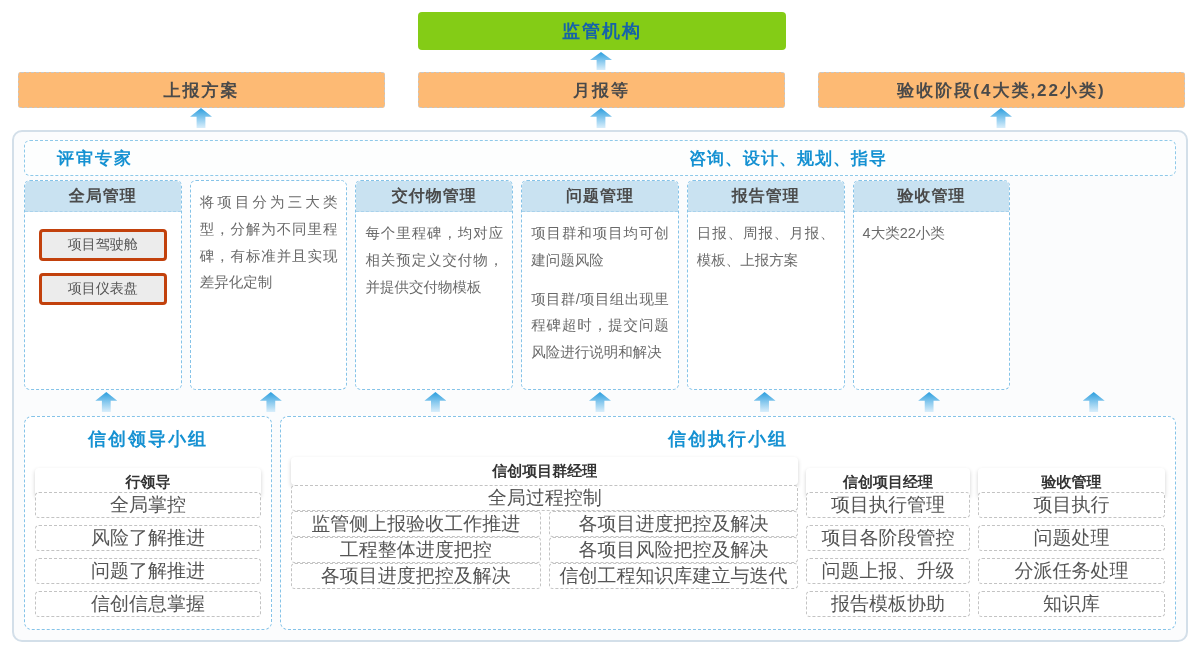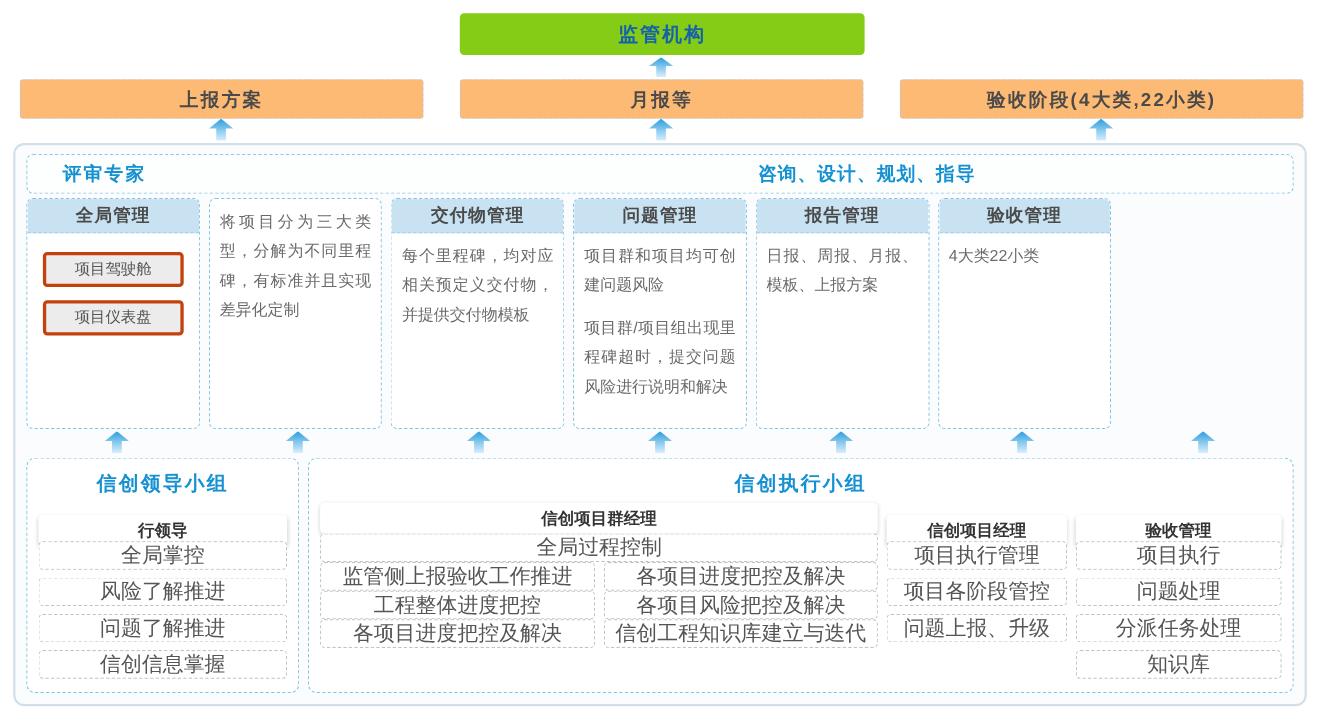--- a/index.html
+++ b/index.html
@@ -185,20 +185,21 @@
               <div class="ditem">工程整体进度把控</div>
               <div class="ditem">各项目风险把控及解决</div>
               <div class="ditem">各项目进度把控及解决</div>
               <div class="ditem">信创工程知识库建立与迭代</div>
             </div>
           <div class="vgrid" id="pm-grid">
               <div class="role-header">信创项目经理</div>
               <div class="ditem">项目执行管理</div>
               <div class="ditem">项目各阶段管控</div>
               <div class="ditem">问题上报、升级</div>
+              <div class="ditem">报告模板协助</div>
             </div>
           <div class="vgrid" id="member-grid">
               <div class="role-header">验收管理</div>
               <div class="ditem">项目执行</div>
               <div class="ditem">问题处理</div>
               <div class="ditem">分派任务处理</div>
               <div class="ditem">知识库</div>
             </div>
         </div>
       </div>

